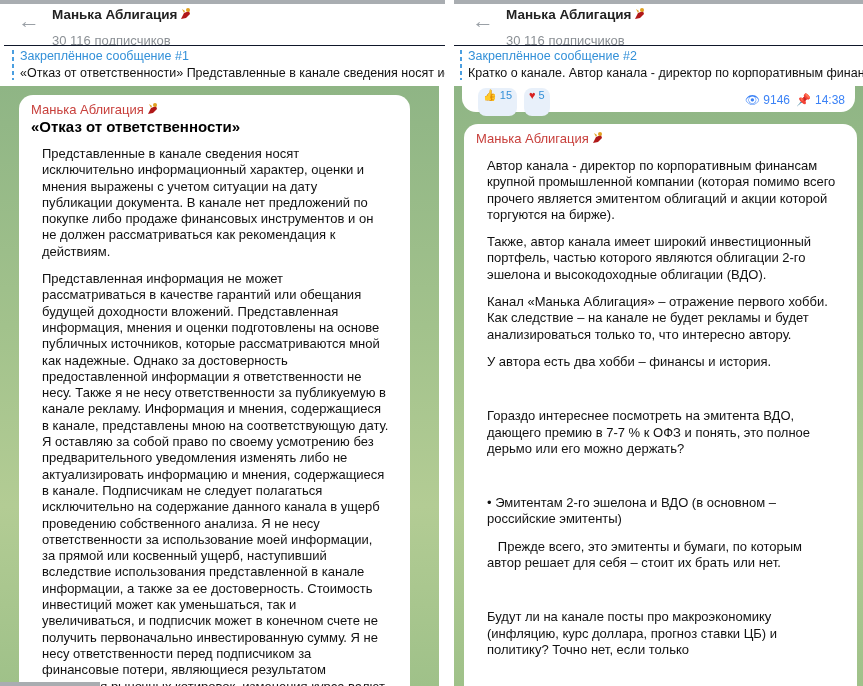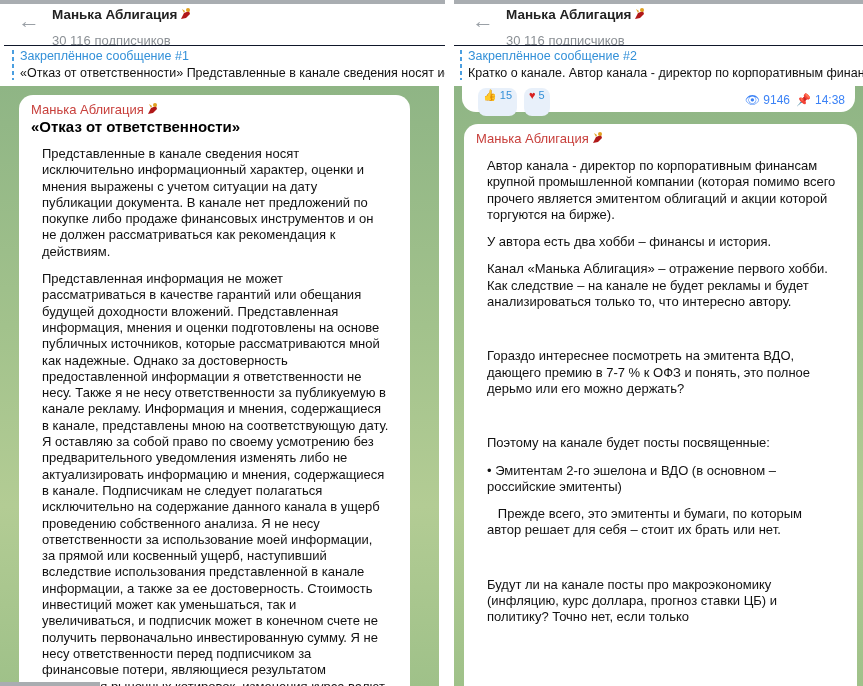--- a/index.html
+++ b/index.html
@@ -99,25 +99,25 @@
     <div class="meta"><span>👁</span> <span>9146</span>&nbsp;&nbsp;<span>📌</span> <span>14:38</span></div>
   </div>
   <div class="bubble">
     <div class="author"><span>Манька Аблигация</span><svg class="emoji" viewBox="0 0 14 13">
           <path d="M3 12 L6 6 L11 4 L12 7 L8 11 Z" fill="#b01818"></path>
           <circle cx="10" cy="3" r="2" fill="#e0a020"></circle>
           <path d="M6 6 L4 2 L7 4 Z" fill="#e0a020"></path>
         </svg></div>
     <div class="body">
       <p>Автор канала - директор по корпоративным финансам крупной промышленной компании (которая помимо всего прочего является эмитентом облигаций и акции которой торгуются на бирже).</p>
+      <p>Также, автор канала имеет широкий инвестиционный портфель, частью которого являются облигации 2-го эшелона и высокодоходные облигации (ВДО).</p>
+      <p>Канал «Манька Аблигация» – отражение первого хобби. Как следствие – на канале не будет рекламы и будет анализироваться только то, что интересно автору.</p>
       <p>У автора есть два хобби – финансы и история.</p>
-      <p>Канал «Манька Аблигация» – отражение первого хобби. Как следствие – на канале не будет рекламы и будет анализироваться только то, что интересно автору.</p>
       <div class="gap"></div>
       <p>Гораздо интереснее посмотреть на эмитента ВДО, дающего премию в 7-7 % к ОФЗ и понять, это полное дерьмо или его можно держать?</p>
       <div class="gap"></div>
-      <p>Поэтому на канале будет посты посвященные:</p>
       <p>•  Эмитентам 2-го эшелона и ВДО (в основном – российские эмитенты)</p>
       <p style="white-space:pre-wrap;">   Прежде всего, это эмитенты и бумаги, по которым автор решает для себя – стоит их брать или нет.</p>
       <div class="gap"></div>
       <p>Будут ли на канале посты про макроэкономику (инфляцию, курс доллара, прогноз ставки ЦБ) и политику? Точно нет, если только</p>
     </div>
   </div>
 </div>
 
 </body></html>

